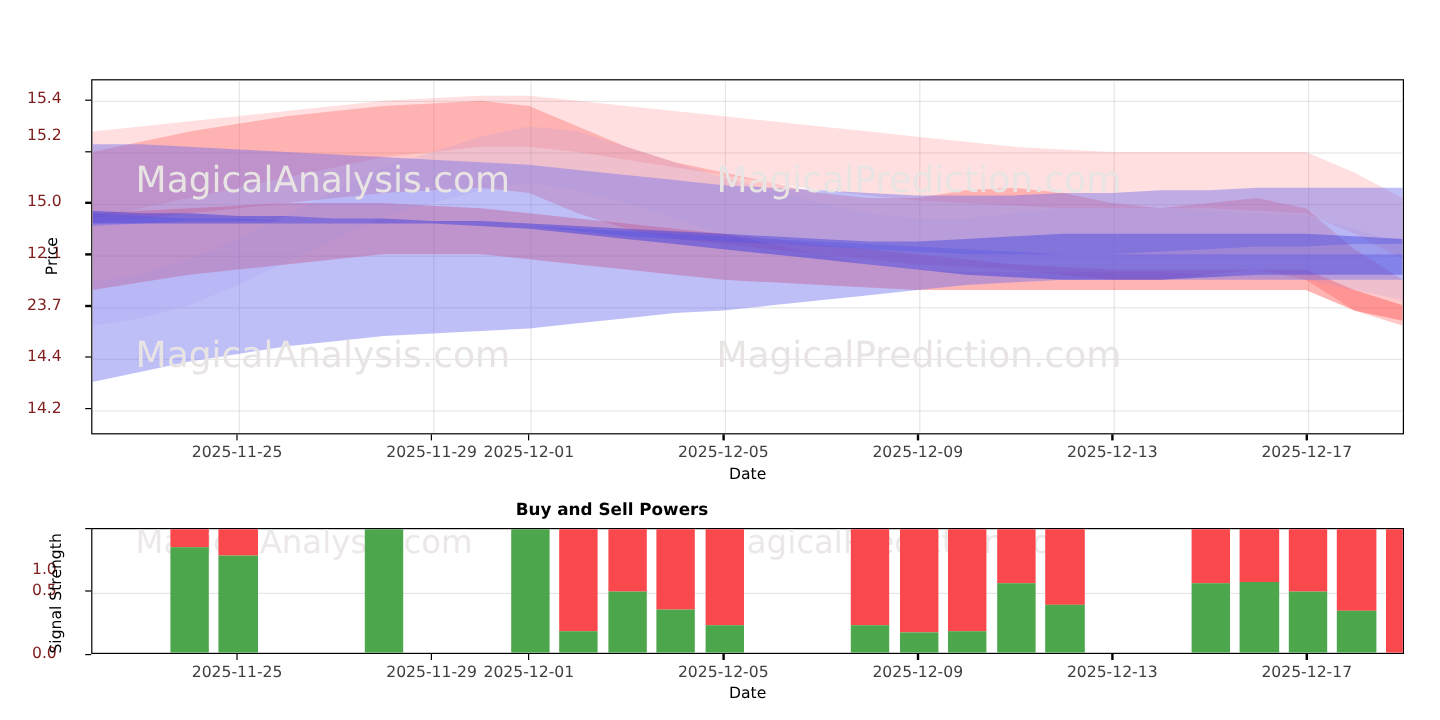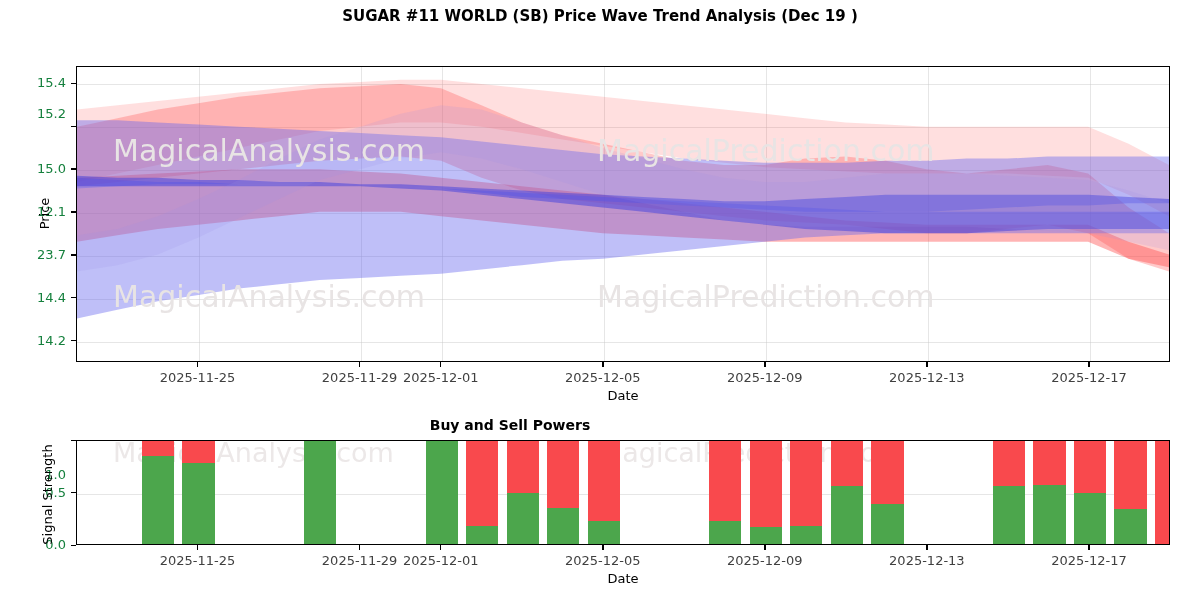--- a/index.html
+++ b/index.html
@@ -21,21 +21,21 @@
 
   
   .plot{position:absolute;box-sizing:border-box;border:1.3px solid #000;background:#fff;overflow:hidden;}
   #main-plot{left:76px;top:66px;width:1094px;height:296px;}
   #power-plot{left:76px;top:440px;width:1094px;height:105px;}
 
   .gridline{position:absolute;background:#c8c8c8;opacity:.45;}
   .gridline.h{left:0;width:100%;height:1px;}
   .gridline.v{top:0;height:100%;width:1px;}
   .ylab{
-    position:absolute;text-align:right;font-size:13px;color:#15803d;
+    position:absolute;text-align:center;font-size:13px;color:#7f1d1d;
     width:58px;transform:translateY(-8px);
   }
   .ytickmark{position:absolute;width:5px;height:1.3px;background:#000;}
 
   .xlab{
     position:absolute;font-size:13px;color:#404040;text-align:center;
     width:120px;transform:translateX(-60px);
   }
   .xtickmark{position:absolute;width:1.3px;height:5px;background:#000;}
 
@@ -61,21 +61,20 @@
   .bar .seg-red{position:absolute;left:0;width:100%;}
 
   svg.bands{position:absolute;left:0;top:0;width:100%;height:100%;}
 </style>
 </head>
 <body>
 
 <div id="page">
 
   <div class="title-block">
-    <div class="title-line">SUGAR #11 WORLD (SB) Price Wave Trend Analysis (Dec 19 )</div>
   </div>
 
   <div class="plot" id="main-plot">
     <div id="main-grid">
         <div class="gridline h" style="top: 274.6px;"></div>
         <div class="gridline h" style="top: 231.7px;"></div>
         <div class="gridline h" style="top: 188.8px;"></div>
         <div class="gridline h" style="top: 145.9px;"></div>
         <div class="gridline h" style="top: 103px;"></div>
         <div class="gridline h" style="top: 60.1px;"></div>

